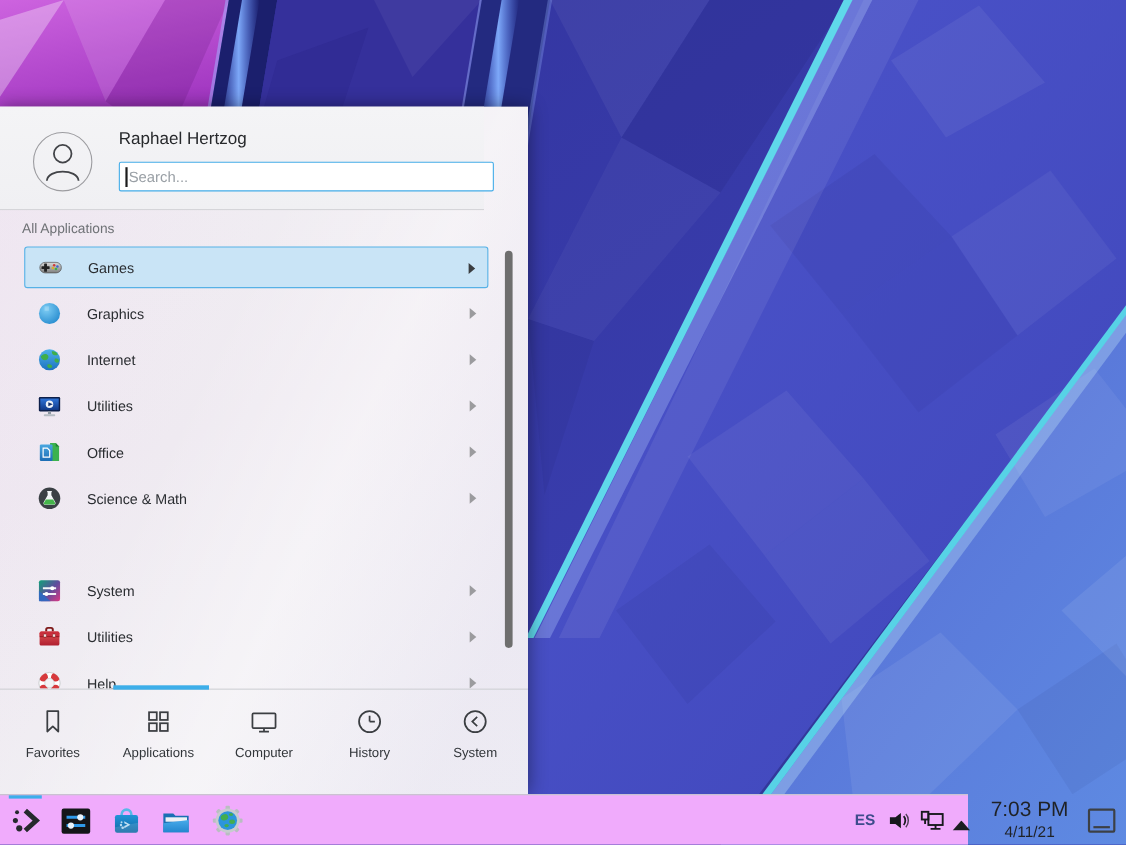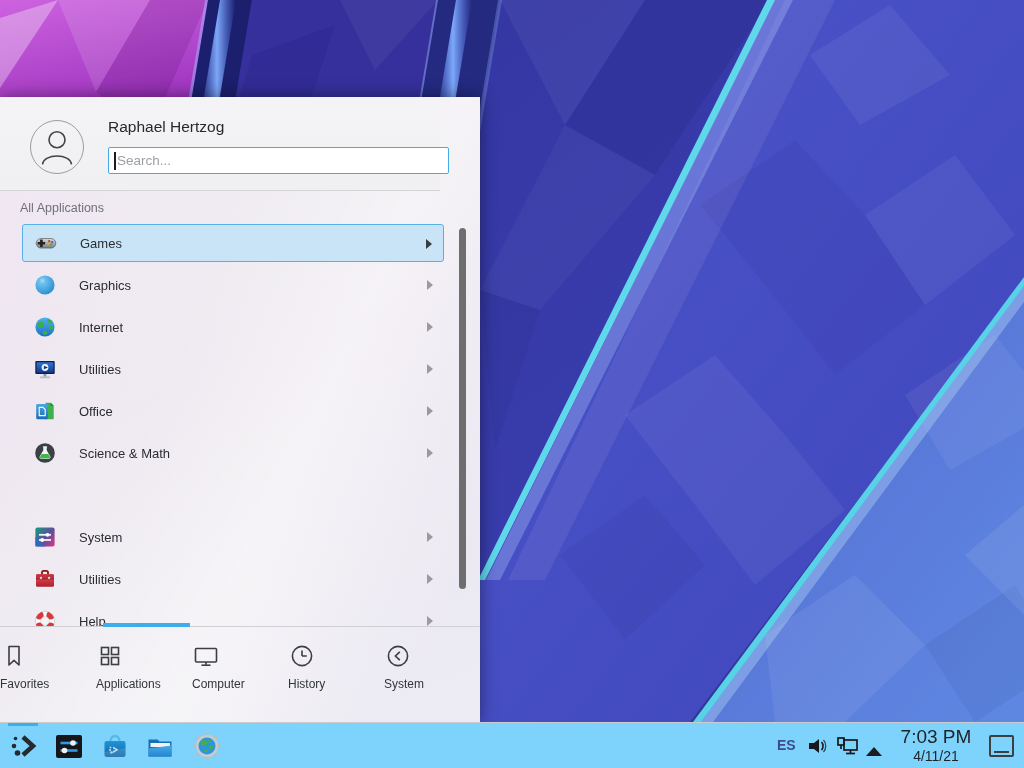--- a/index.html
+++ b/index.html
@@ -32,25 +32,25 @@
   .cat-row.selected{background:#c9e4f6;border:1px solid #56b1e6;align-items:center;}
   .cat-icon{width:24px;height:24px;margin-left:11px;flex:none;}
   .cat-label{margin-left:22px;font-size:13px;color:#2a2d31;}
   .cat-arrow{position:absolute;right:11px;top:14px;width:0;height:0;
         border-left:6px solid #9b9b9e;border-top:5px solid transparent;border-bottom:5px solid transparent;}
   .cat-row.selected .cat-arrow{border-left-color:#3a3d40;}
   .scroll-thumb{left:459px;top:131px;width:7px;height:361px;border-radius:3.5px;background:#6e6e6e;}
   .tab-sep{left:0;top:529px;width:480px;height:1px;background:#cfd0d4;}
   .tab-active-bar{left:103px;top:526px;width:87px;height:4px;background:#3daee9;}
   .tabbar{left:0;top:533px;width:480px;height:92px;display:flex;}
-  .tab{flex:1;display:flex;flex-direction:column;align-items:flex-start;}
+  .tab{flex:1;display:flex;flex-direction:column;align-items:center;}
   .tab svg{margin-top:12px;}
   .tab-label{margin-top:7px;font-size:12px;color:#32363a;}
   
-  #taskbar{left:0;top:722px;width:1024px;height:46px;background:#7dd3fc;
+  #taskbar{left:0;top:722px;width:880px;height:46px;background:#f0abfc;
         border-top:1px solid #c9cbcd;box-sizing:border-box;}
   .tb-indicator{left:8px;top:0;width:30px;height:3px;background:#3daee9;}
   .tb-app{top:8px;width:30px;height:30px;}
   .tray-es{left:777px;top:14px;font-size:14px;font-weight:bold;color:#3e4c8c;}
   .tray-icon{top:12px;}
   .clock{left:892px;top:2px;width:88px;text-align:center;color:#1f2226;}
   .clock-time{font-size:19px;line-height:23px;}
   .clock-date{font-size:14px;line-height:16px;}
   .showdesk{left:989px;top:12px;width:25px;height:22px;border:2px solid #3c4045;
         border-radius:2px;box-sizing:border-box;}

